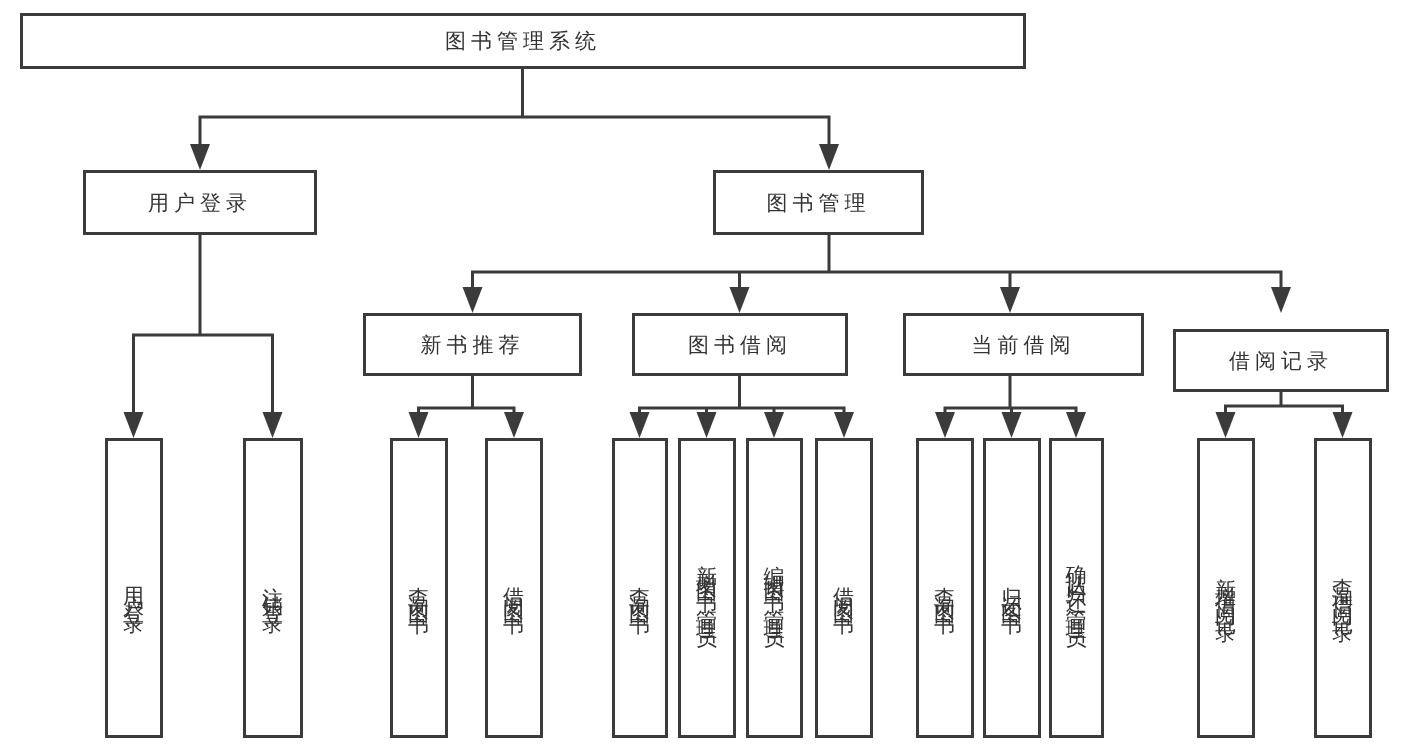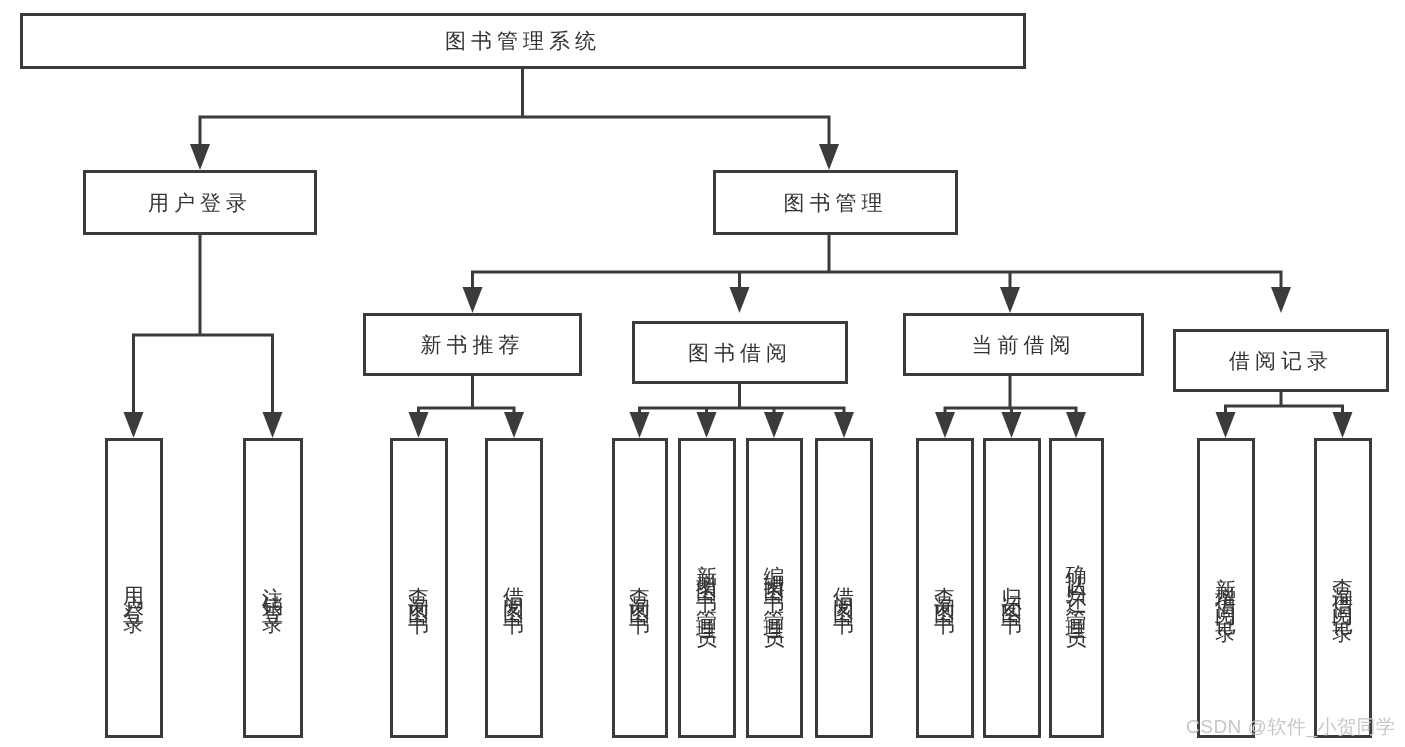--- a/index.html
+++ b/index.html
@@ -113,28 +113,28 @@
     </g>
   </svg>
 
   <div class="node" style="left:20px; top:13px; width:1006px; height:56px;">
     <span class="lbl-h">图书管理系统</span>
   </div>
 
   <div class="node lv2" style="left:83px; width:234px;">
     <span class="lbl-h">用户登录</span>
   </div>
-  <div class="node lv2" style="left:713px; width:245px;">
+  <div class="node lv2" style="left:713px; width:211px;">
     <span class="lbl-h">图书管理</span>
   </div>
 
   <div class="node lv3" style="left:363px; width:219px;text-align:right;">
     <span class="lbl-h">新书推荐</span>
   </div>
-  <div class="node lv3" style="left:632px; width:216px;margin-top:8px;">
+  <div class="node lv3" style="left:632px; width:216px;">
     <span class="lbl-h">图书借阅</span>
   </div>
   <div class="node lv3" style="left:903px; width:241px;">
     <span class="lbl-h">当前借阅</span>
   </div>
   <div class="node lv3" style="left:1173px; width:216px;margin-top:16px;">
     <span class="lbl-h">借阅记录</span>
   </div>
 
   <div class="node leaf" style="left:105px; width:58px;">
@@ -174,15 +174,14 @@
     <span class="lbl-v">确认归还（管理员）</span>
   </div>
 
   <div class="node leaf" style="left:1197px; width:58px;">
     <span class="lbl-v">新增借阅记录</span>
   </div>
   <div class="node leaf" style="left:1314px; width:58px;">
     <span class="lbl-v">查询借阅记录</span>
   </div>
 
-  <div class="watermark">CSDN @软件_小贺同学</div>
 
 </div>
 
 </body></html>

